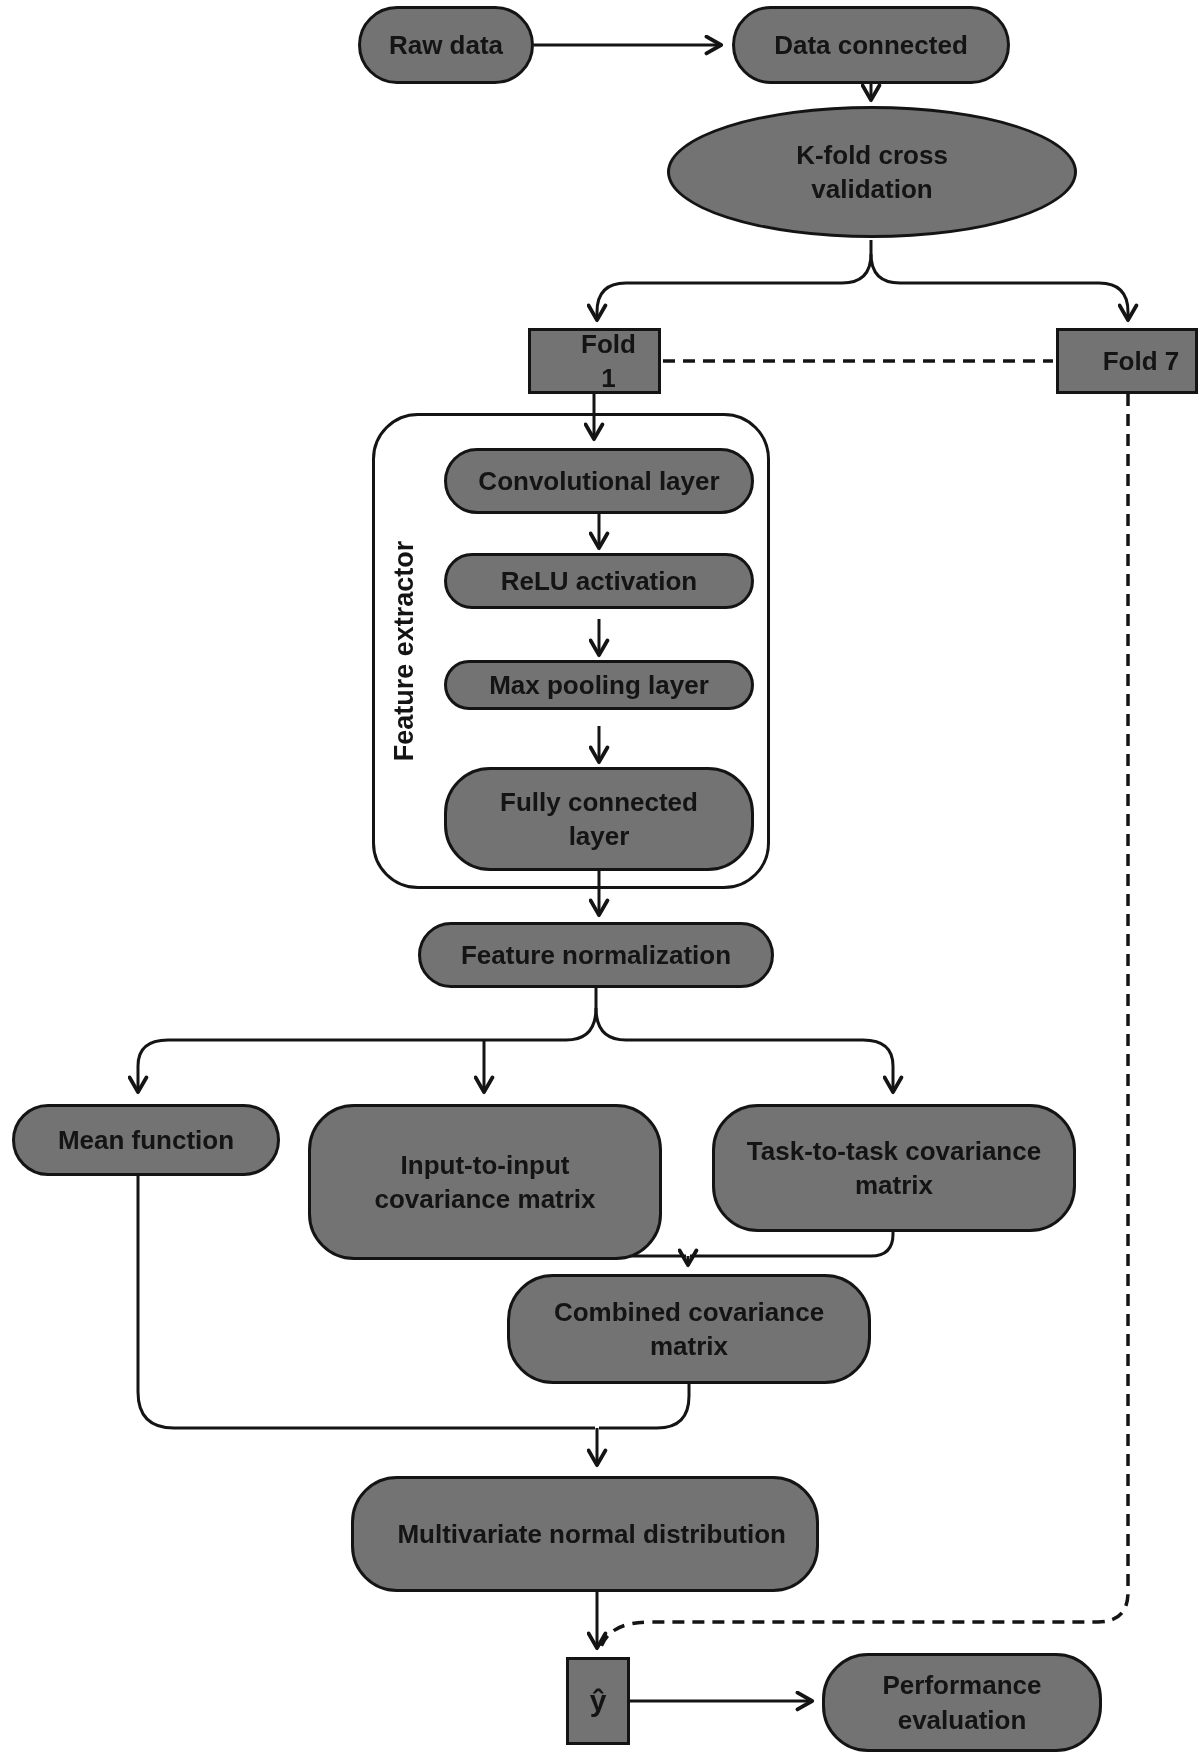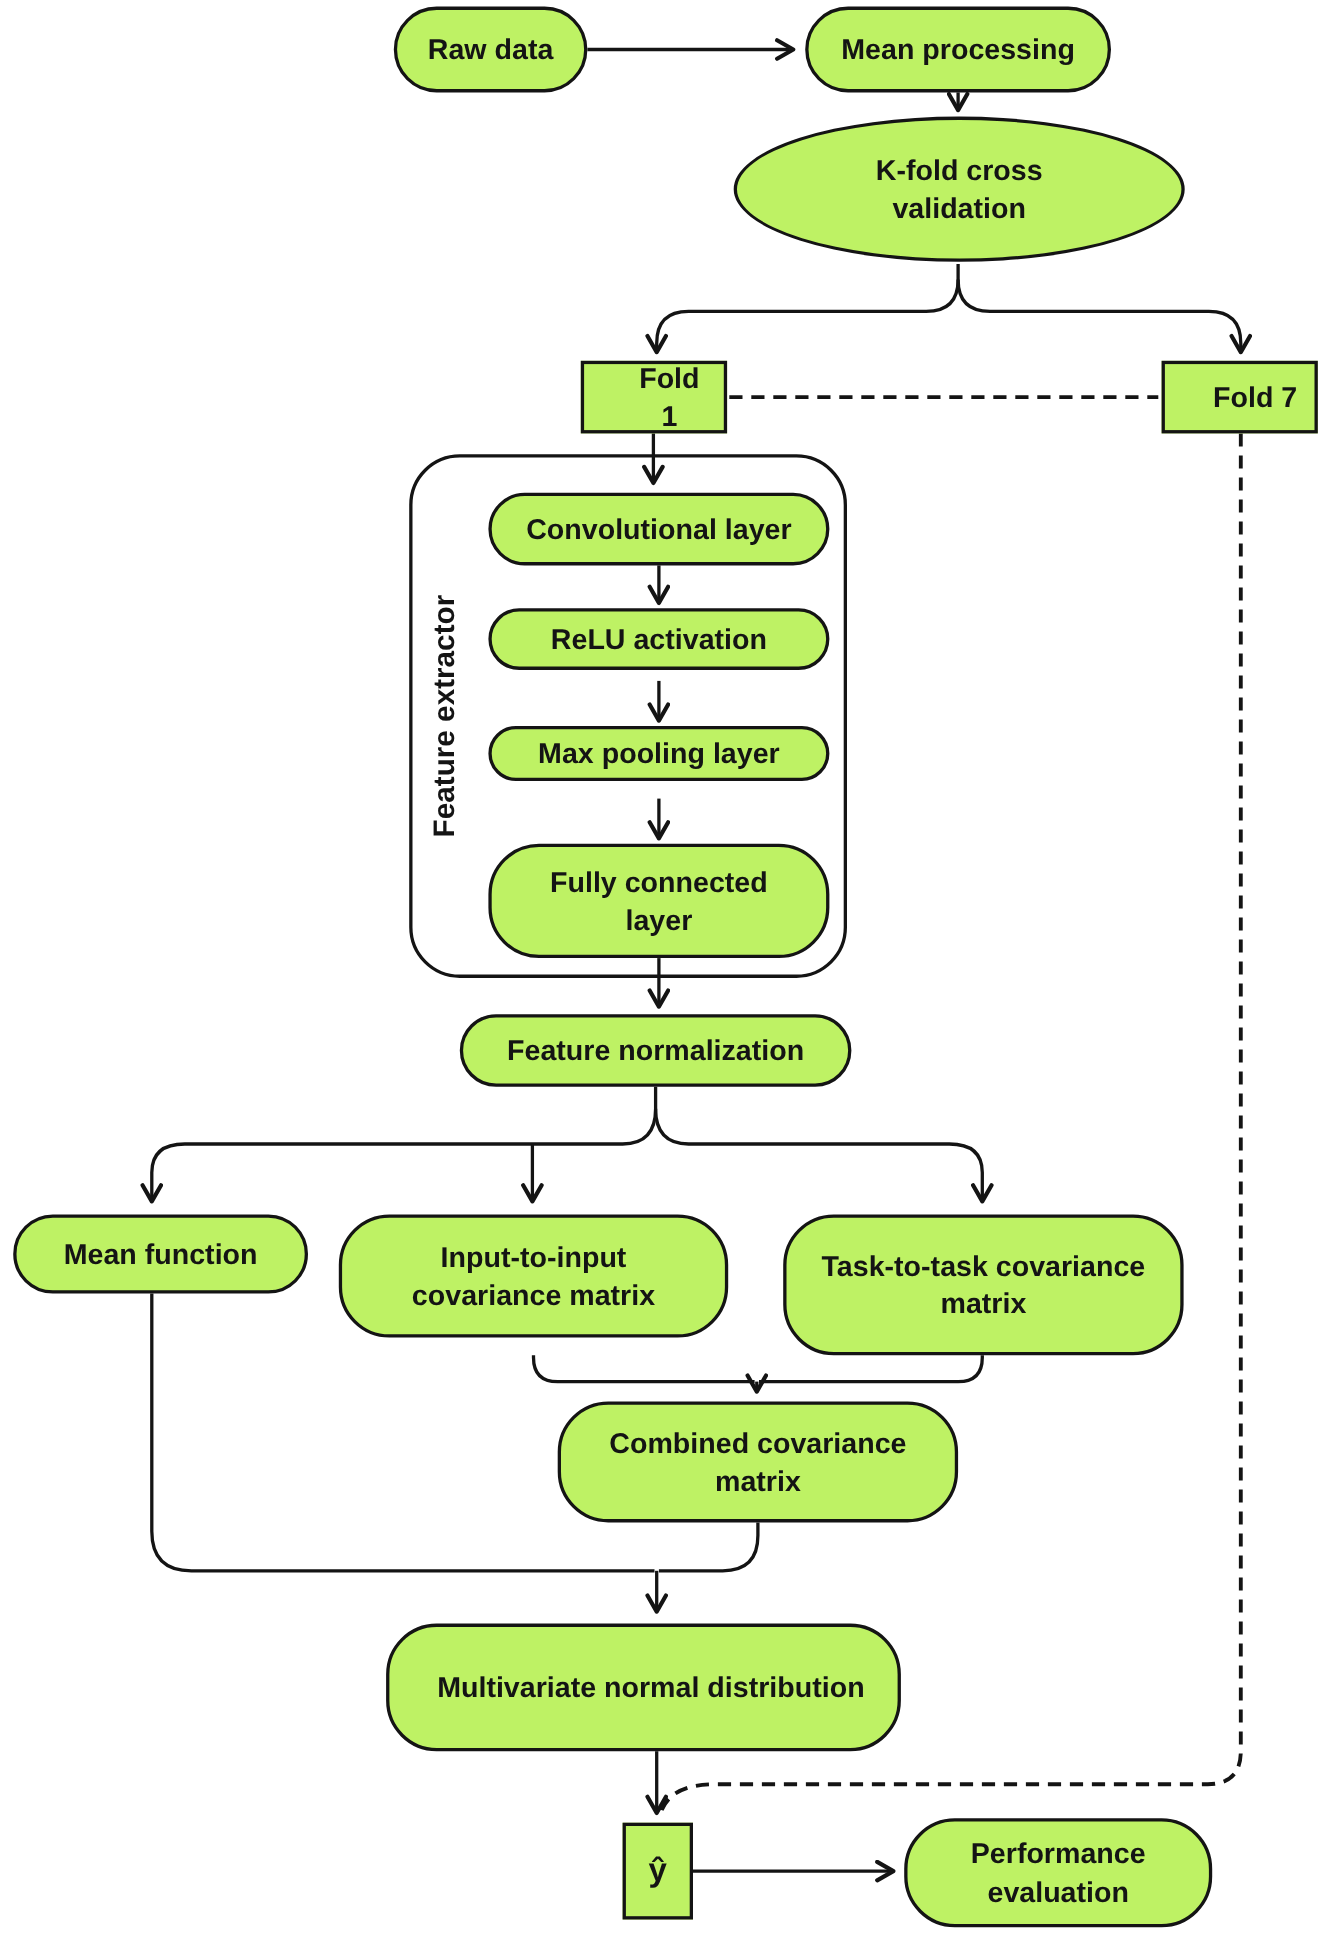--- a/index.html
+++ b/index.html
@@ -9,21 +9,21 @@
     height:1761px;
     background:#ffffff;
     font-family:"Liberation Sans","DejaVu Sans",sans-serif;
     overflow:hidden;
   }
   .canvas svg.wires{position:absolute;left:0;top:0;z-index:2;}
   .node{
     position:absolute;
     box-sizing:border-box;
     border:3px solid #141414;
-    background:#bef264;
+    background:#737373;
     color:#141414;
     display:flex;
     align-items:center;
     justify-content:center;
     text-align:center;
     font-weight:700;
     font-size:26px;
     line-height:1.32;
     z-index:3;
     padding:0 14px;
@@ -96,21 +96,21 @@
   </svg>
 
   <div class="group-box" style="left:372px;top:413px;width:398px;height:476px;"></div>
   <div class="rot-label" style="left:404px;top:651px;">Feature extractor</div>
 
   <div class="node pill" style="left:358px;top:6px;width:176px;height:78px;">
     <span>Raw data</span>
   </div>
 
   <div class="node pill" style="left:732px;top:6px;width:278px;height:78px;">
-    <span>Mean processing</span>
+    <span>Data connected</span>
   </div>
 
   <div class="node ellipse" style="left:667px;top:106px;width:410px;height:132px;">
     <span class="kfold-inner">K-fold cross validation</span>
   </div>
 
   <div class="node rect" style="left:528px;top:328px;width:133px;height:66px;">
     <span>Fold 1</span>
   </div>
 
@@ -135,21 +135,21 @@
   </div>
 
   <div class="node round" style="left:418px;top:922px;width:356px;height:66px;">
     <span>Feature normalization</span>
   </div>
 
   <div class="node pill" style="left:12px;top:1104px;width:268px;height:72px;">
     <span>Mean function</span>
   </div>
 
-  <div class="node round-lg pad30" style="left:308px;top:1104px;width:354px;height:112px;">
+  <div class="node round-lg pad30" style="left:308px;top:1104px;width:354px;height:156px;">
     <span>Input-to-input covariance matrix</span>
   </div>
 
   <div class="node round-lg pad30" style="left:507px;top:1274px;width:364px;height:110px;">
     <span>Combined covariance matrix</span>
   </div>
 
   <div class="node round-lg pad30" style="left:712px;top:1104px;width:364px;height:128px;">
     <span>Task-to-task covariance matrix</span>
   </div>

